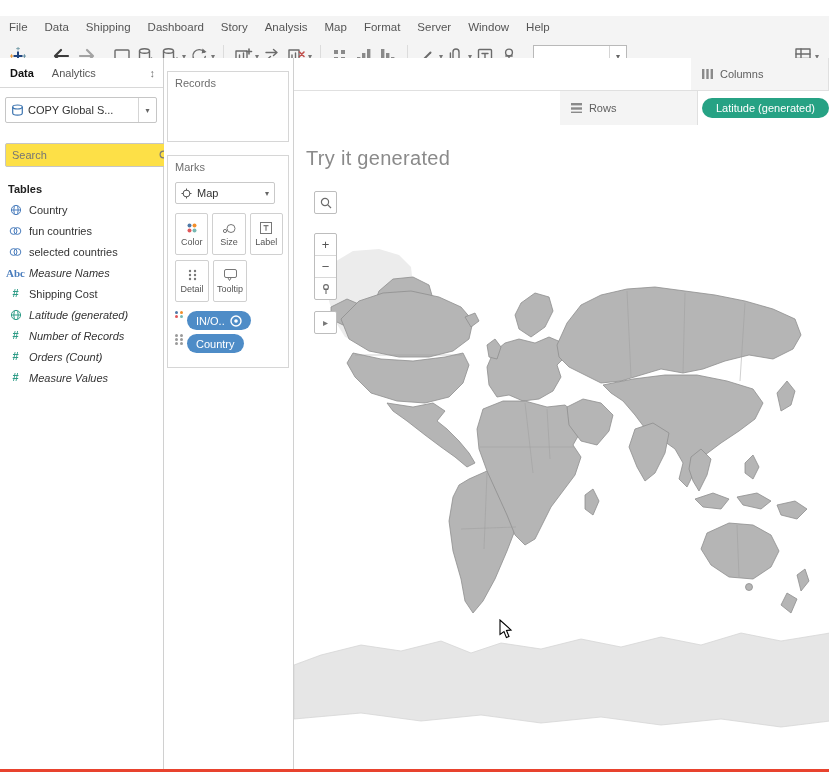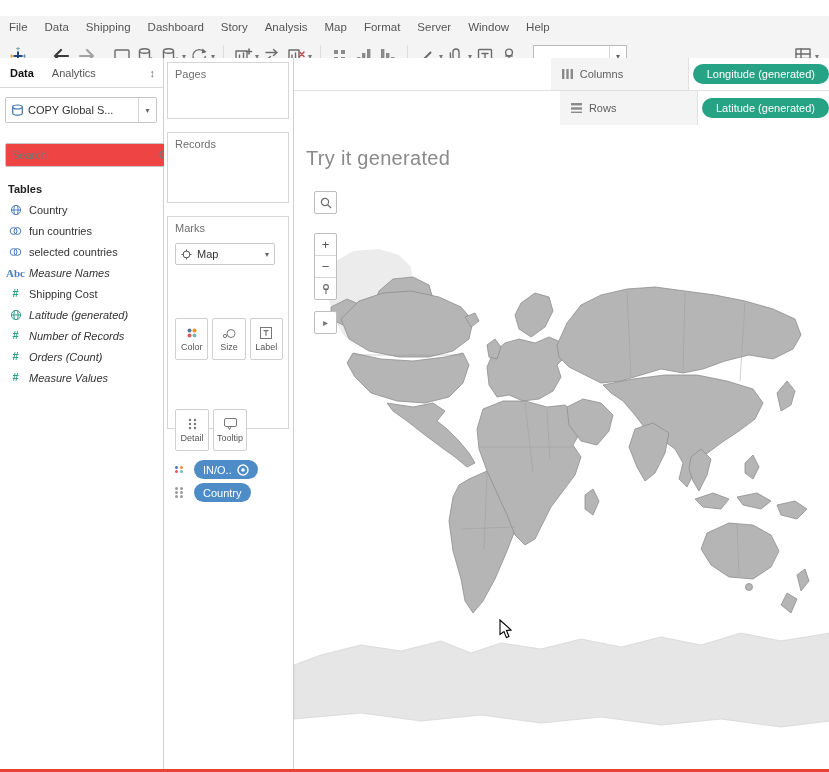--- a/index.html
+++ b/index.html
@@ -29,21 +29,21 @@
   
   .pane-tabs{height:29px;display:flex;align-items:center;border-bottom:1px solid #d8d8d8;padding-left:10px;gap:18px;}
   .pane-tabs .tab{color:#555;}
   .pane-tabs .tab.active{color:#111;font-weight:bold;}
   .pane-swap{margin-left:auto;margin-right:8px;color:#777;font-size:11px;}
   .ds-box{margin:9px 6px 0 5px;height:24px;border:1px solid #c6c6c6;border-radius:2px;display:flex;align-items:center;background:#fff;}
   .ds-box .ds-ic{padding:0 4px 0 5px;}
   .ds-box .ds-label{flex:1;color:#333;white-space:nowrap;overflow:hidden;}
   .ds-box .ds-chev{width:17px;height:100%;border-left:1px solid #d5d5d5;display:flex;align-items:center;justify-content:center;font-size:8px;color:#666;}
   .search-row{margin:20px 6px 0 5px;display:flex;align-items:center;gap:5px;}
-  .search-box{flex:1;height:22px;border:1px solid #c6c6c6;border-radius:2px;display:flex;align-items:center;background:#ef4444;}
+  .search-box{flex:1;height:22px;border:1px solid #c6c6c6;border-radius:2px;display:flex;align-items:center;background:#fde047;}
   .search-box input{flex:1;border:0;outline:0;padding:0 0 0 6px;font:11px "Liberation Sans",sans-serif;color:#333;background:transparent;min-width:0;}
   .search-box .mag{padding:0 5px;}
   .view-chev{font-size:8px;color:#666;}
   .tables-header{margin:16px 0 4px 8px;font-weight:bold;color:#222;}
   .field{height:21px;display:flex;align-items:center;gap:6px;padding-left:8px;cursor:default;}
   .f-ic{width:15px;display:flex;align-items:center;justify-content:center;}
   .f-label{white-space:nowrap;overflow:hidden;color:#333;}
   .field.italic .f-label{font-style:italic;}
   .dim{color:#4a7dbd;} .mea{color:#2e9c87;}
   .hash{font-weight:bold;font-size:11px;line-height:1;}
@@ -52,23 +52,23 @@
   
   .card{border:1px solid #d6d6d6;background:#fff;margin:0 4px 0 3px;padding:5px 5px 6px 7px;position:relative;}
   .card-title{color:#6e6e6e;}
   .card.pages{margin-top:4px;height:44px;}
   .card.filters{margin-top:13px;height:58px;}
   .card.marks{margin-top:13px;height:200px;}
   .marktype{margin-top:9px;width:88px;height:20px;border:1px solid #c9c9c9;border-radius:2px;display:flex;align-items:center;gap:5px;padding:0 5px;background:#fff;}
   .marktype .mt-label{flex:1;color:#333;}
   .marktype .mt-chev{font-size:8px;color:#666;}
   .mbtn-row{display:flex;gap:4px;margin-top:9px;}
-  .mbtn{width:32px;height:40px;border:1px solid #d0d0d0;border-radius:2px;background:#fff;display:flex;flex-direction:column;align-items:center;justify-content:center;gap:3px;margin-top:44px;}
+  .mbtn{width:32px;height:40px;border:1px solid #d0d0d0;border-radius:2px;background:#fff;display:flex;flex-direction:column;align-items:center;justify-content:center;gap:3px;}
   .mbtn .cap{font-size:9px;color:#555;}
-  .pill-row{display:flex;align-items:center;gap:9px;margin-top:9px;}
+  .pill-row{display:flex;align-items:flex-start;gap:2px;margin-top:9px;}
   .shelf-dots{display:grid;grid-template-columns:repeat(2,4px);grid-gap:1px;width:10px;}
   .shelf-dots i{width:3px;height:3px;border-radius:50%;background:#9a9a9a;display:block;}
   .shelf-dots.colored i:nth-child(1){background:#4e79a7}
   .shelf-dots.colored i:nth-child(2){background:#f28e2b}
   .shelf-dots.colored i:nth-child(3){background:#e15759}
   .shelf-dots.colored i:nth-child(4){background:#76b7b2}
   .mpill{height:19px;border-radius:10px;background:#4e8cc7;color:#fff;display:flex;align-items:center;gap:5px;padding:0 9px;white-space:nowrap;}
 
   
   .shelf-row{height:32px;border-bottom:1px solid #e0e0e0;display:flex;align-items:center;justify-content:flex-end;}
@@ -363,23 +363,20 @@
       <span class="f-ic mea hash">#</span>
       <span class="f-label">Orders (Count)</span>
     </div>
     <div class="field italic">
       <span class="f-ic mea hash">#</span>
       <span class="f-label">Measure Values</span>
     </div>
   </div>
 
   <div class="cards-pane">
-    <div class="card pages">
-      <div class="card-title">Pages</div>
-    </div>
     <div class="card filters">
       <div class="card-title">Records</div>
     </div>
     <div class="card marks">
       <div class="card-title">Marks</div>
 
       <div class="marktype">
         <span>
           <svg width="11" height="11" viewBox="0 0 11 11">
               <circle cx="5.5" cy="5.5" r="3.4" fill="none" stroke="#555" stroke-width="1"></circle>
@@ -489,21 +486,20 @@
           <svg width="11" height="10" viewBox="0 0 11 10">
               <g fill="#8a8a8a">
                 <rect x="0" y="0" width="2.4" height="10"></rect>
                 <rect x="4.3" y="0" width="2.4" height="10"></rect>
                 <rect x="8.6" y="0" width="2.4" height="10"></rect>
               </g>
             </svg>
         </span>
         <span>Columns</span>
       </div>
-      <span class="gpill">Longitude (generated)</span>
     </div>
     <div class="shelf-row rows">
       <div class="shelf-cell">
         <span>
           <svg width="11" height="10" viewBox="0 0 11 10">
               <g fill="#8a8a8a">
                 <rect x="0" y="0" width="11" height="2.4"></rect>
                 <rect x="0" y="4.3" width="11" height="2.4"></rect>
                 <rect x="0" y="8.6" width="11" height="1.4"></rect>
               </g>

